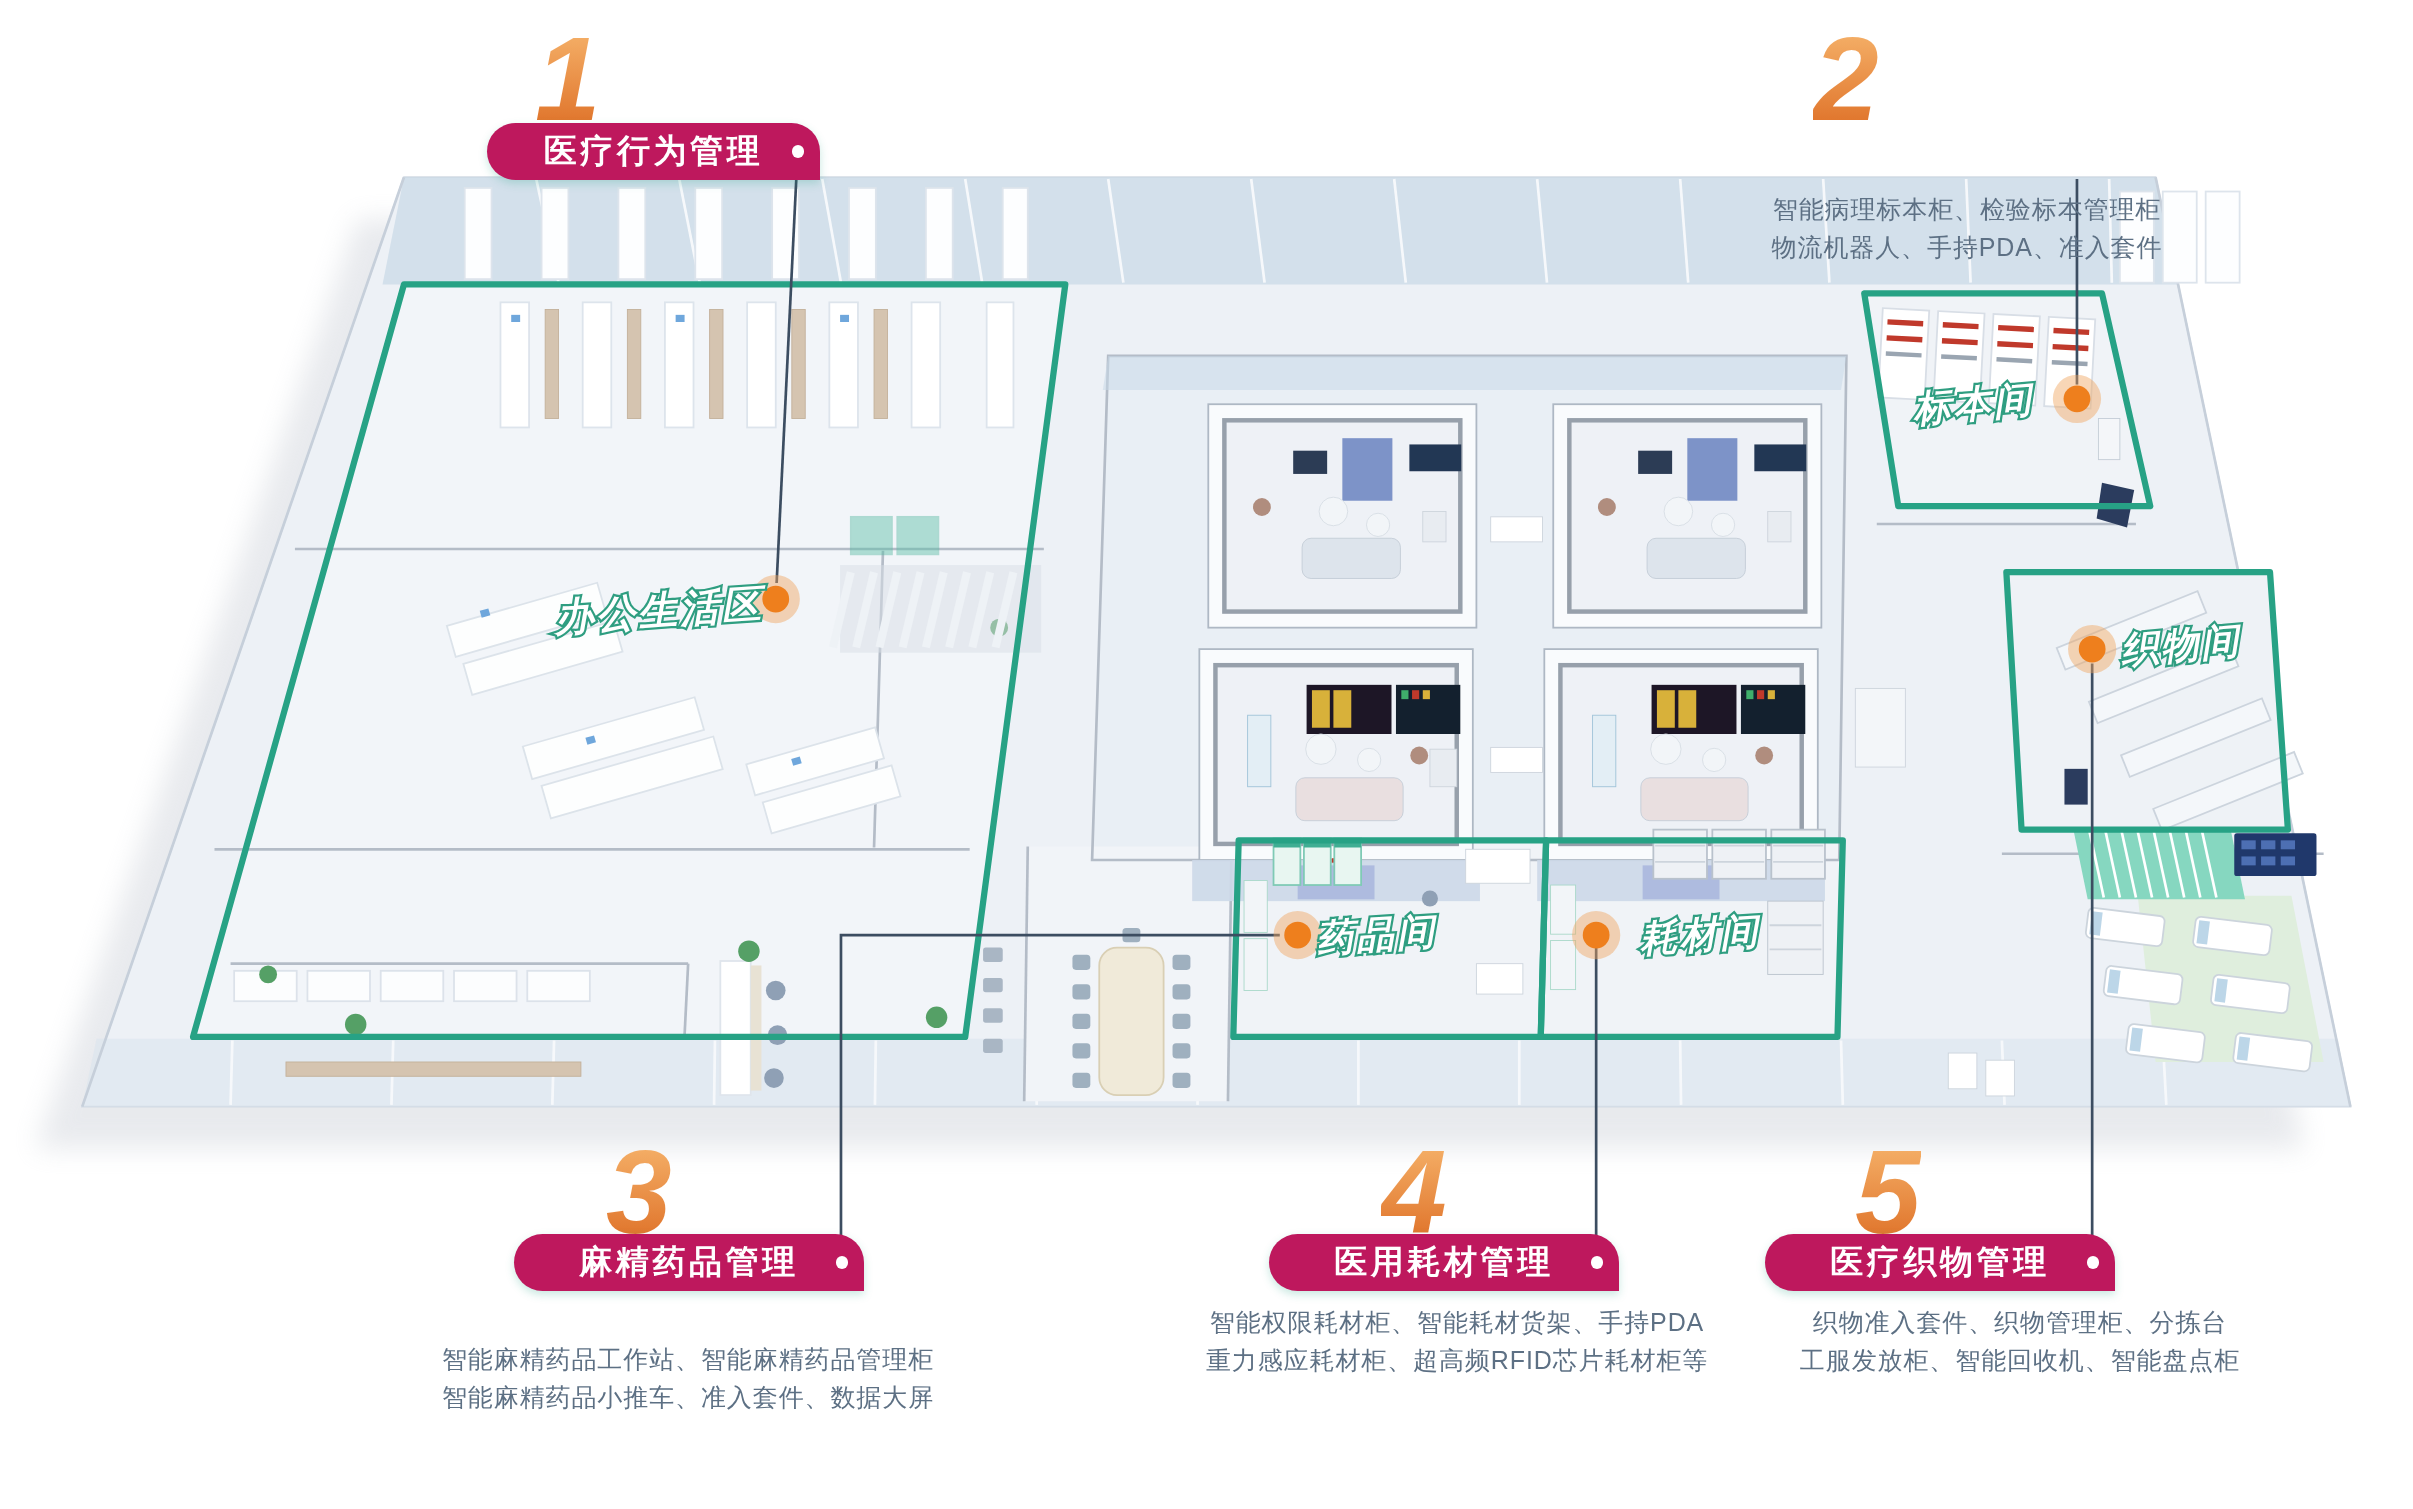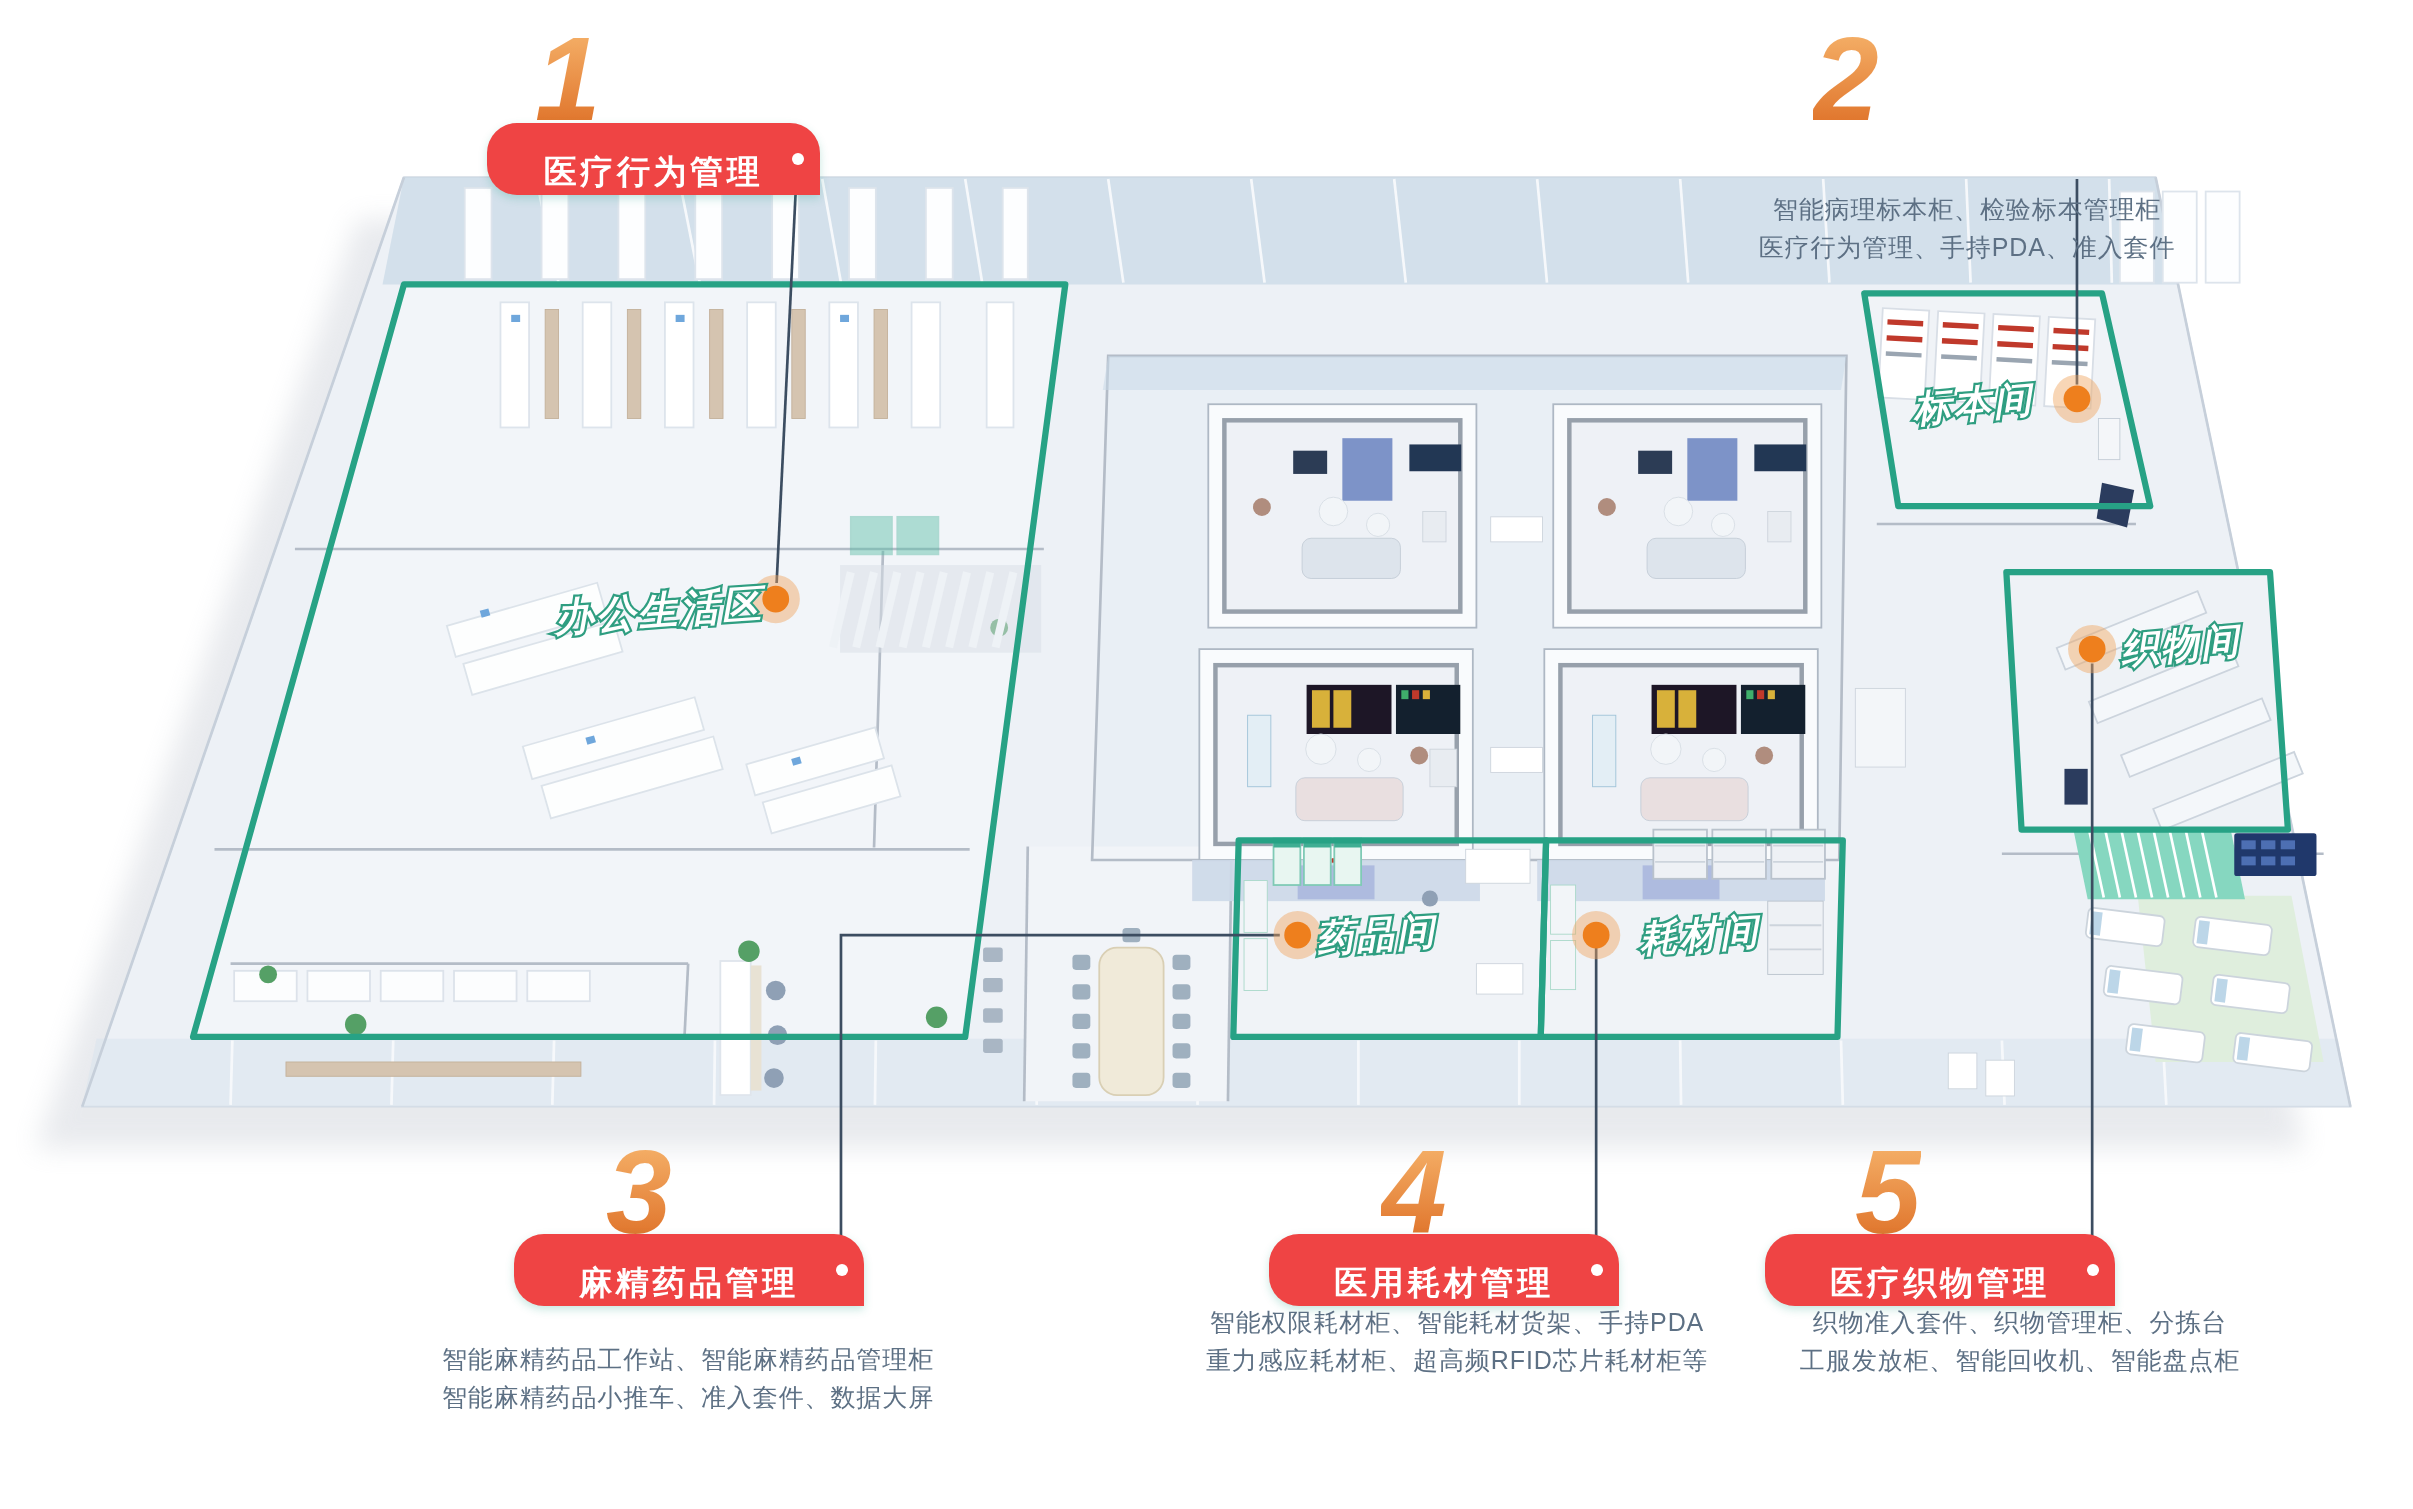--- a/index.html
+++ b/index.html
@@ -1,21 +1,21 @@
 <!DOCTYPE html>
 <html style="font-size:14.3px"><head>
 <meta charset="utf-8">
 <style>
   html,body{margin:0;padding:0;background:#ffffff;}
   .canvas{position:relative;width:2413px;height:1510px;background:#ffffff;overflow:hidden;
           font-family:"Liberation Sans","DejaVu Sans",sans-serif;}
   .plan-svg{position:absolute;left:0;top:0;}
   
-  .badge{position:absolute;height:72px;background:#ef4444;border-radius:30px 30px 0 30px;
-         display:flex;align-items:flex-end;justify-content:center;color:#ffffff;
+  .badge{position:absolute;height:57px;background:#be185d;border-radius:30px 30px 0 30px;
+         display:flex;align-items:center;justify-content:center;color:#ffffff;
          font-size:33px;font-weight:bold;letter-spacing:3.6px;box-shadow:0 3.6px 9px rgba(40,162,135,.25);}
   .badge .dot{position:absolute;right:16px;top:50%;width:12.5px;height:12.5px;margin-top:-6.3px;
               background:#ffffff;border-radius:50%;}
   
   .num{position:absolute;font-size:118px;font-weight:bold;font-style:italic;line-height:1;
        background:linear-gradient(180deg,#f5b169 8%,#df7229 92%);
        -webkit-background-clip:text;background-clip:text;color:transparent;}
   
   .desc{position:absolute;transform:translateX(-50%);text-align:center;font-size:25px;
         color:#5d7084;line-height:38px;letter-spacing:0.9px;white-space:nowrap;}
@@ -502,21 +502,21 @@
     <span>医用耗材管理</span>
     <span class="dot"></span>
   </div>
   <div class="badge" style="left:1765px;top:1234px;width:350px;">
     <span>医疗织物管理</span>
     <span class="dot"></span>
   </div>
 
   <div class="desc" style="left:1931px;top:190px;margin-left:36px;">
     <div>智能病理标本柜、检验标本管理柜</div>
-    <div>医疗行为管理、手持PDA、准入套件</div>
+    <div>物流机器人、手持PDA、准入套件</div>
   </div>
   <div class="desc" style="left:688px;top:1340px;">
     <div>智能麻精药品工作站、智能麻精药品管理柜</div>
     <div>智能麻精药品小推车、准入套件、数据大屏</div>
   </div>
   <div class="desc" style="left:1457px;top:1303px;">
     <div>智能权限耗材柜、智能耗材货架、手持PDA</div>
     <div>重力感应耗材柜、超高频RFID芯片耗材柜等</div>
   </div>
   <div class="desc" style="left:1977px;top:1303px;margin-left:43px;">

